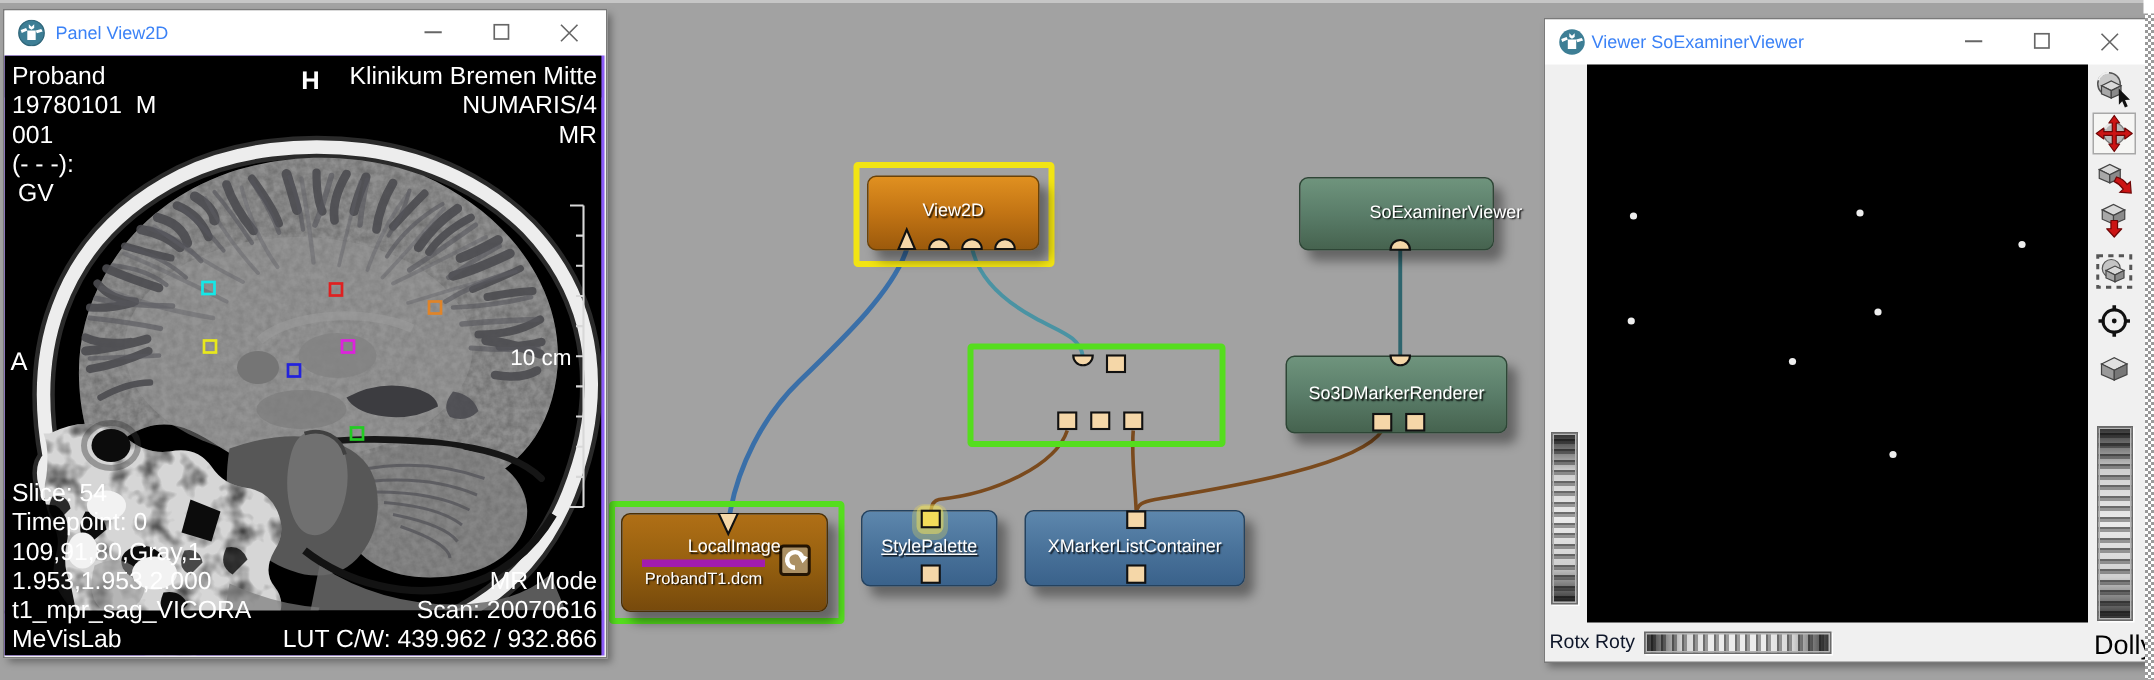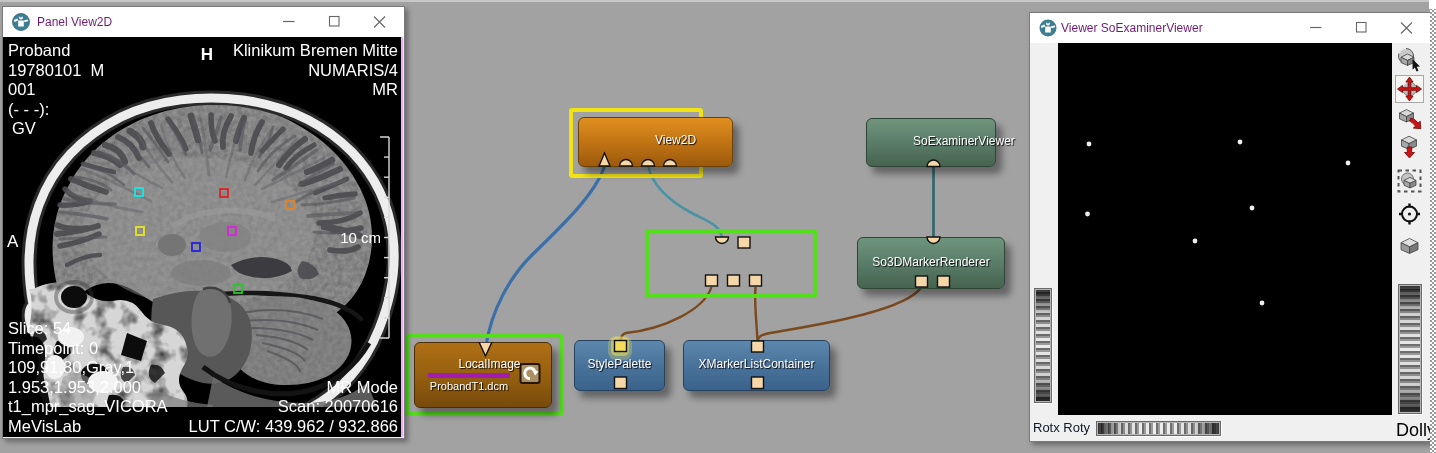--- a/index.html
+++ b/index.html
@@ -2,21 +2,21 @@
 <html><head>
 <meta charset="utf-8">
 <style>
   html,body{margin:0;padding:0;background:#a2a2a2;}
   #stage{position:relative;width:1436px;height:453px;overflow:hidden;
          font-family:"Liberation Sans",sans-serif;background:#a2a2a2;}
   .abs{position:absolute;}
   .win{position:absolute;background:#f0f0f0;border:1px solid #7a7a7a;
        box-shadow:3px 3px 5px rgba(0,0,0,0.35);}
   .titlebar{position:absolute;left:0;top:0;right:0;background:#ffffff;}
-  .tbtext{position:absolute;font-size:12px;color:#701a75;}
+  .tbtext{position:absolute;font-size:12px;color:#3b82f6;}
   
   .node{position:absolute;border-radius:6px;
         box-shadow:6px 7px 7px rgba(0,0,0,0.38);
         color:#fff;font-size:12px;text-align:center;
         text-shadow:1px 1px 1px rgba(0,0,0,0.9);}
   .frame{position:absolute;border-radius:3px;}
   .wheelv{border:1px solid #6a6a6a;
     background-image:
       linear-gradient(180deg, rgba(0,0,0,0.8), rgba(0,0,0,0.12) 22%, rgba(0,0,0,0) 50%, rgba(0,0,0,0.12) 78%, rgba(0,0,0,0.8)),
       repeating-linear-gradient(180deg,#ececec 0 3.5px,#6f6f6f 3.5px 5px,#9b9b9b 5px 7px);
@@ -40,21 +40,21 @@
     <path d="M711.5,287 C704,310 664,329 626,333 Q620.5,334 620.5,343" fill="none" stroke="#7a4a1d" stroke-width="2.4"></path>
     <path d="M755.5,287 C754,305 757,325 757.5,342" fill="none" stroke="#7a4a1d" stroke-width="2.4"></path>
     <path d="M921.5,287 C905,312 810,326 770,333 C762,334.5 758,336 757.5,342" fill="none" stroke="#7a4a1d" stroke-width="2.4"></path>
   </svg>
 
   <div class="frame" style="left:569px;top:108px;width:126px;height:62px;border:4px solid #f2e413;"></div>
   <div class="frame" style="left:645px;top:229px;width:164px;height:61px;border:4px solid #55dd1e;"></div>
   <div class="frame" style="left:406px;top:334px;width:149px;height:74px;border:4px solid #55dd1e;"></div>
 
   <div class="node" style="left:578px;top:117px;width:113px;height:48px;
-       background:linear-gradient(#e09020,#c27414 50%,#9c5a0c);border:1px solid #6a4208;padding-left:40px;">
+       background:linear-gradient(#e09020,#c27414 50%,#9c5a0c);border:1px solid #6a4208;">
     <div style="margin-top:15px;">View2D</div>
   </div>
   <svg class="abs" style="left:578px;top:117px;" width="113" height="50">
     <polygon points="21,49 32,49 26.5,36" fill="#f5d7a8" stroke="#111" stroke-width="1.4"></polygon>
     <path d="M41.5,49 a6.5,6.5 0 0 1 13,0 z" fill="#f5d7a8" stroke="#111" stroke-width="1.4"></path>
     <path d="M63.5,49 a6.5,6.5 0 0 1 13,0 z" fill="#f5d7a8" stroke="#111" stroke-width="1.4"></path>
     <path d="M85.5,49 a6.5,6.5 0 0 1 13,0 z" fill="#f5d7a8" stroke="#111" stroke-width="1.4"></path>
   </svg>
 
   <div class="node" style="left:866px;top:118px;width:128px;height:47px;
@@ -92,21 +92,21 @@
     <path d="M116,36.5 a5.2,5.2 0 1 1 4.6,-7.6" fill="none" stroke="#fff" stroke-width="3"></path>
     <polygon points="117.5,26.5 124.5,29.5 121,33.5" fill="#fff"></polygon>
   </svg>
   <div class="abs" style="left:414px;top:342px;width:110px;text-align:center;color:#fff;
        text-shadow:1px 1px 1px rgba(0,0,0,0.9);">
     <div style="margin-top:15px;font-size:12px;padding-left:41px;">LocalImage</div>
     <div style="border-top:5px solid #a21caf;width:82px;margin:2px auto 12px;padding-top:2px;font-size:11px;">ProbandT1.dcm</div>
   </div>
 
   <div class="node" style="left:574px;top:340px;width:89px;height:49px;
-       background:linear-gradient(#5d87ad,#4a739b 50%,#3a628b);border:1px solid #24425f;">
+       background:linear-gradient(#5d87ad,#4a739b 50%,#3a628b);border:1px solid #24425f;text-decoration:underline;">
     <div style="margin-top:16px;">StylePalette</div>
   </div>
   <svg class="abs" style="left:574px;top:336px;" width="89" height="58">
     <rect x="34" y="0" width="24" height="24" rx="8" fill="rgba(242,225,90,0.28)"></rect>
       <rect x="37" y="1" width="18" height="19" rx="5" fill="rgba(242,225,90,0.5)"></rect>
     <rect x="40.5" y="4.5" width="12" height="11" fill="#f2dc5a" stroke="#111" stroke-width="1.4"></rect>
     <rect x="40.5" y="41" width="12" height="11.5" fill="#f5d7a8" stroke="#111" stroke-width="1.4"></rect>
   </svg>
 
   <div class="node" style="left:683px;top:340px;width:145px;height:49px;
@@ -128,21 +128,21 @@
         <path d="M7.2,3.2 l1.8,1.6 1.8,-1.6 0,2.4 -1.8,1.2 -1.8,-1.2 z" fill="#fff"></path>
       </svg>
       <div class="tbtext" style="left:34px;top:8px;">Panel View2D</div>
 <svg class="abs" style="left:270px;top:0;" width="120" height="30">
         <path d="M10,14.5 h11.5" stroke="#666" stroke-width="1.2" fill="none"></path>
         <rect x="56.5" y="9.5" width="9.5" height="9.5" stroke="#666" stroke-width="1.1" fill="none"></rect>
         <path d="M101,9.5 L112,20.5 M112,9.5 L101,20.5" stroke="#666" stroke-width="1.1" fill="none"></path>
       </svg>
     </div>
 
-    <div class="abs" style="left:0;top:30px;width:400px;height:400px;background:#f0abfc;overflow:hidden;">
+    <div class="abs" style="left:0;top:30px;width:400px;height:400px;background:#8b5cf6;overflow:hidden;">
       <svg class="abs" style="left:0;top:0;" width="398" height="400" id="brain">
 <defs>
 <filter id="nz" x="-5%" y="-5%" width="110%" height="110%" color-interpolation-filters="sRGB">
   <feTurbulence type="fractalNoise" baseFrequency="0.2" numOctaves="3" seed="11" result="t"></feTurbulence>
   <feColorMatrix in="t" type="matrix" values="0 0 0 0 0.34  0 0 0 0 0.34  0 0 0 0 0.34  0 0 0 0.9 -0.24"></feColorMatrix>
   <feComposite operator="in" in2="SourceGraphic"></feComposite>
 </filter>
 <filter id="nz2" x="-5%" y="-5%" width="110%" height="110%" color-interpolation-filters="sRGB">
   <feTurbulence type="fractalNoise" baseFrequency="0.055" numOctaves="3" seed="9" result="t"></feTurbulence>
   <feColorMatrix in="t" type="matrix" values="0 0 0 0 0.06  0 0 0 0 0.06  0 0 0 0 0.06  0 0 0 2.0 -0.95"></feColorMatrix>

